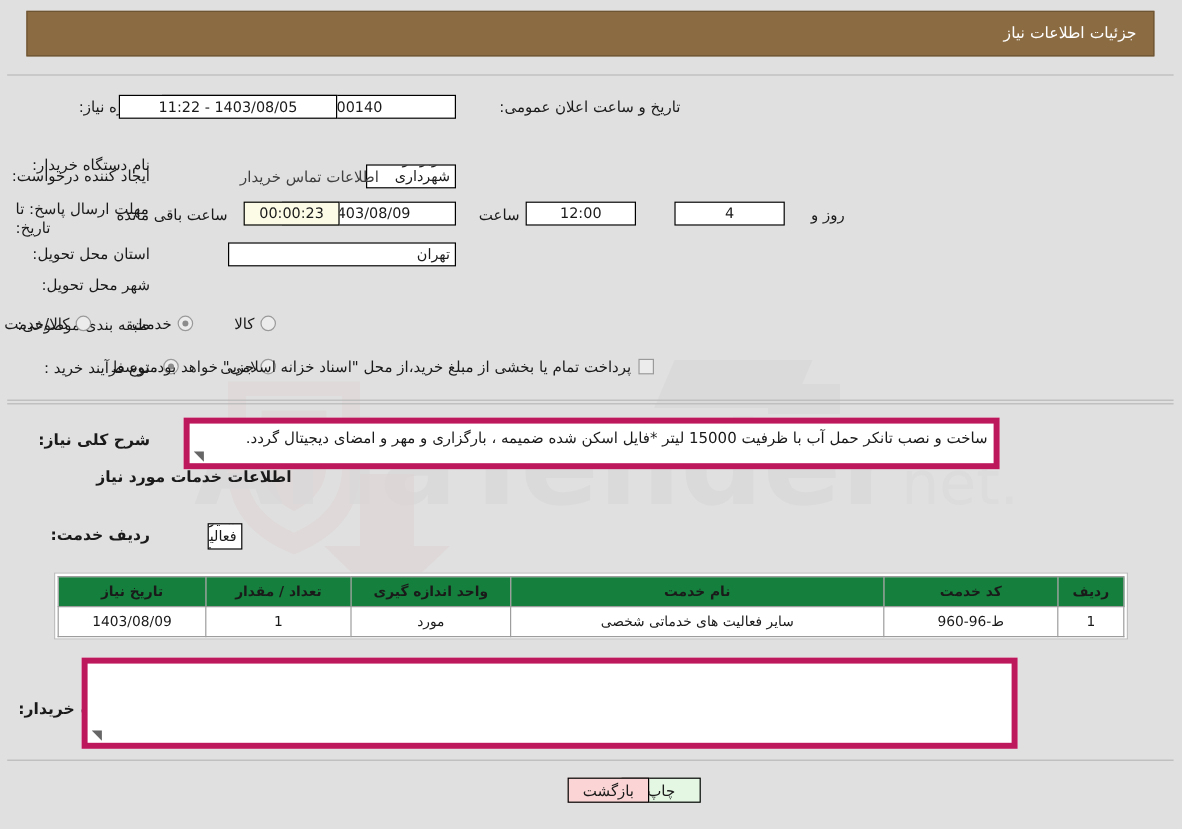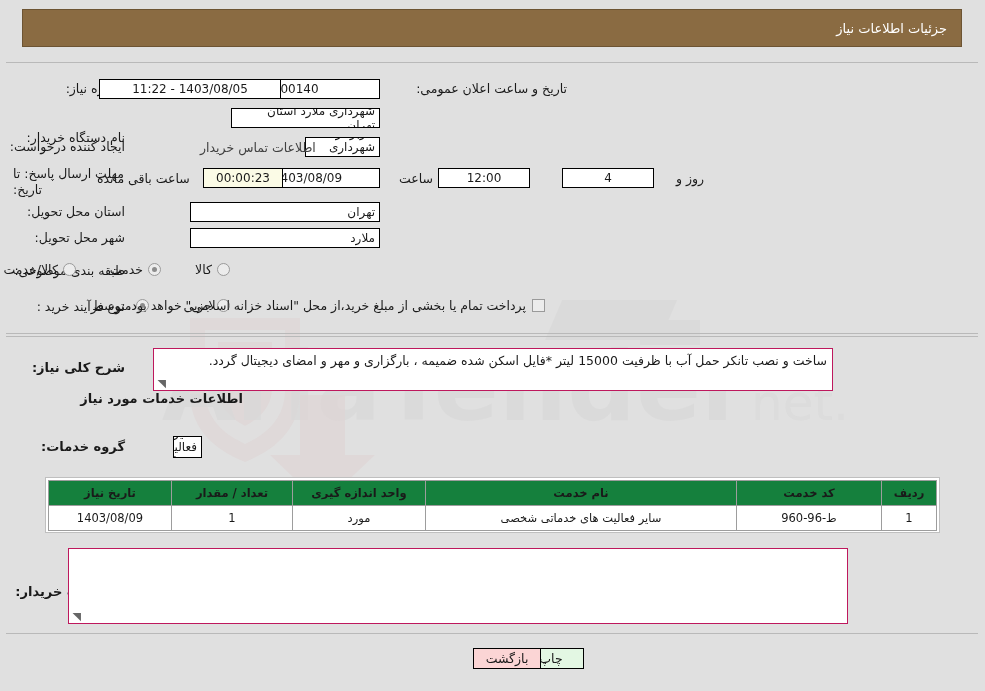--- a/index.html
+++ b/index.html
@@ -122,21 +122,21 @@
     display: inline-block;
     width: 13px; height: 13px;
     border: 1px solid #9a9a9a;
     background: #ececec;
     box-sizing: border-box;
     vertical-align: middle;
   }
 
   
   .ta {
-    border: 1px solid #be185d;
+    border: 5px solid #be185d;
     background: #ffffff;
     box-sizing: border-box;
     font-size: 12.5px;
     color: #1a1a1a;
     padding: 3px 5px;
     line-height: 1.45;
     position: relative;
     overflow: hidden;
   }
   .ta .grip {
@@ -239,21 +239,20 @@
   <div class="fld center" style="position:absolute; right:605px; top:79px; width:245px; z-index:3;">1103005036000140</div>
 
   <div class="row" style="right:418px; top:81px; z-index:3;">
     <span class="lbl">تاریخ و ساعت اعلان عمومی:</span>
   </div>
   <div class="fld center" style="position:absolute; right:702px; top:79px; width:182px; z-index:3; right:auto; left:99px;">1403/08/05 - 11:22</div>
 
   <div class="row" style="right:860px; top:110px; z-index:3;margin-top:20px;">
     <span class="lbl">نام دستگاه خریدار:</span>
   </div>
-  <div class="fld start" style="position:absolute; right:605px; top:108px; left:231px; z-index:3;">شهرداری ملارد استان تهران</div>
 
   <div class="row" style="right:860px; top:139px; z-index:3;">
     <span class="lbl">ایجاد کننده درخواست:</span>
   </div>
   <div class="fld start" style="position:absolute; right:605px; top:137px; left:305px; z-index:3;">داود یعقوبی کاربرداز  شهرداری ملارد استان تهران</div>
   <a class="link" style="position:absolute; left:200px; top:140px; z-index:3;">اطلاعات تماس خریدار</a>
 
   <div style="position:absolute; right:860px; top:166px; width:112px; z-index:3;">
     <div class="lbl">مهلت ارسال پاسخ: تا</div>
     <div class="lbl">تاریخ:</div>
@@ -267,21 +266,20 @@
   <span class="plain-txt" style="position:absolute; left:97px; top:171px; z-index:3;">ساعت باقی مانده</span>
 
   <div class="row" style="right:860px; top:204px; z-index:3;">
     <span class="lbl">استان محل تحویل:</span>
   </div>
   <div class="fld start" style="position:absolute; right:605px; top:202px; width:190px; z-index:3;margin-left:36px;">تهران</div>
 
   <div class="row" style="right:860px; top:230px; z-index:3;">
     <span class="lbl">شهر محل تحویل:</span>
   </div>
-  <div class="fld start" style="position:absolute; right:605px; top:228px; width:190px; z-index:3;">ملارد</div>
 
   <div class="row" style="right:860px; top:263px; z-index:3;">
     <span class="lbl">طبقه بندی موضوعی:</span>
   </div>
   <div class="row" style="right:755px; top:262px; z-index:3;">
     <span class="radio-group">
       <span class="radio"></span>
       <span class="radio-label">کالا</span>
     </span>
     <span class="radio-group">
@@ -315,21 +313,21 @@
   <div class="panel" id="panel-desc"></div>
 
   <div class="section-title" style="right:860px; top:360px; z-index:3;">شرح کلی نیاز:</div>
   <div class="ta" style="position:absolute; right:152px; top:348px; left:153px; height:43px; z-index:3;">
     <span>ساخت و نصب تانکر حمل آب با ظرفیت 15000 لیتر *فایل اسکن شده ضمیمه ، بارگزاری و مهر و امضای دیجیتال گردد.</span>
     <span class="grip">◥</span>
   </div>
 
   <div class="section-title" style="right:742px; top:391px; z-index:3;">اطلاعات خدمات مورد نیاز</div>
 
-  <div class="section-title" style="right:860px; top:439px; z-index:3;">گروه خدمات:</div>
+  <div class="section-title" style="right:860px; top:439px; z-index:3;">ردیف خدمت:</div>
   <div class="fld start" style="position:absolute; right:783px; top:436px; left:173px; height:22px; z-index:3;">سایر فعالیت‌های خدماتی</div>
 
   <div class="tbl-wrap">
     <table class="tbl" style="position:static; width:100%;">
       <thead>
         <tr>
           <th style="width:42px;">ردیف</th>
           <th style="width:132px;">کد خدمت</th>
           <th>نام خدمت</th>
           <th style="width:120px;">واحد اندازه گیری</th>

